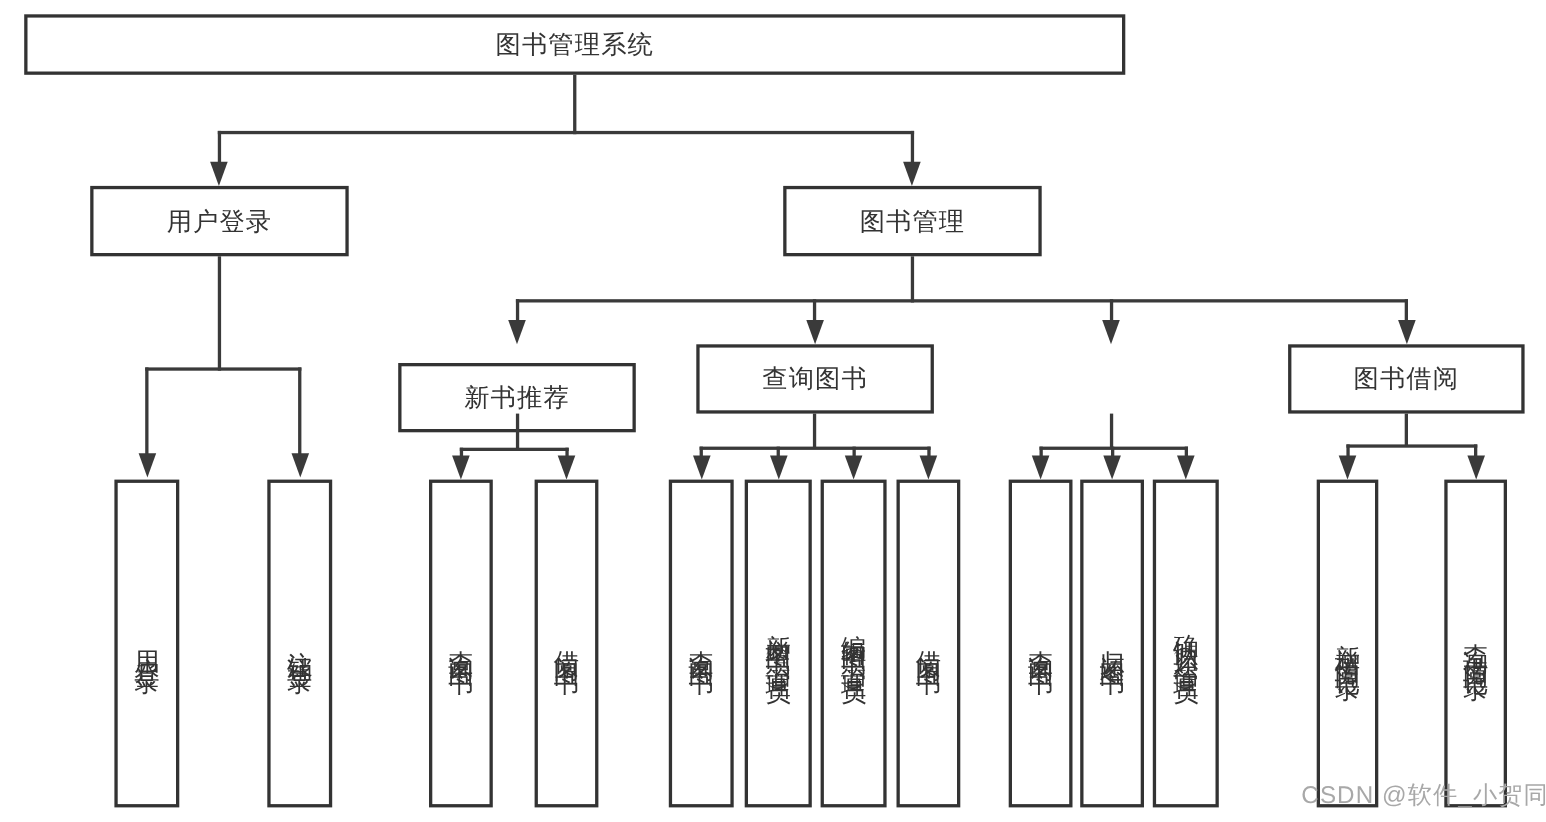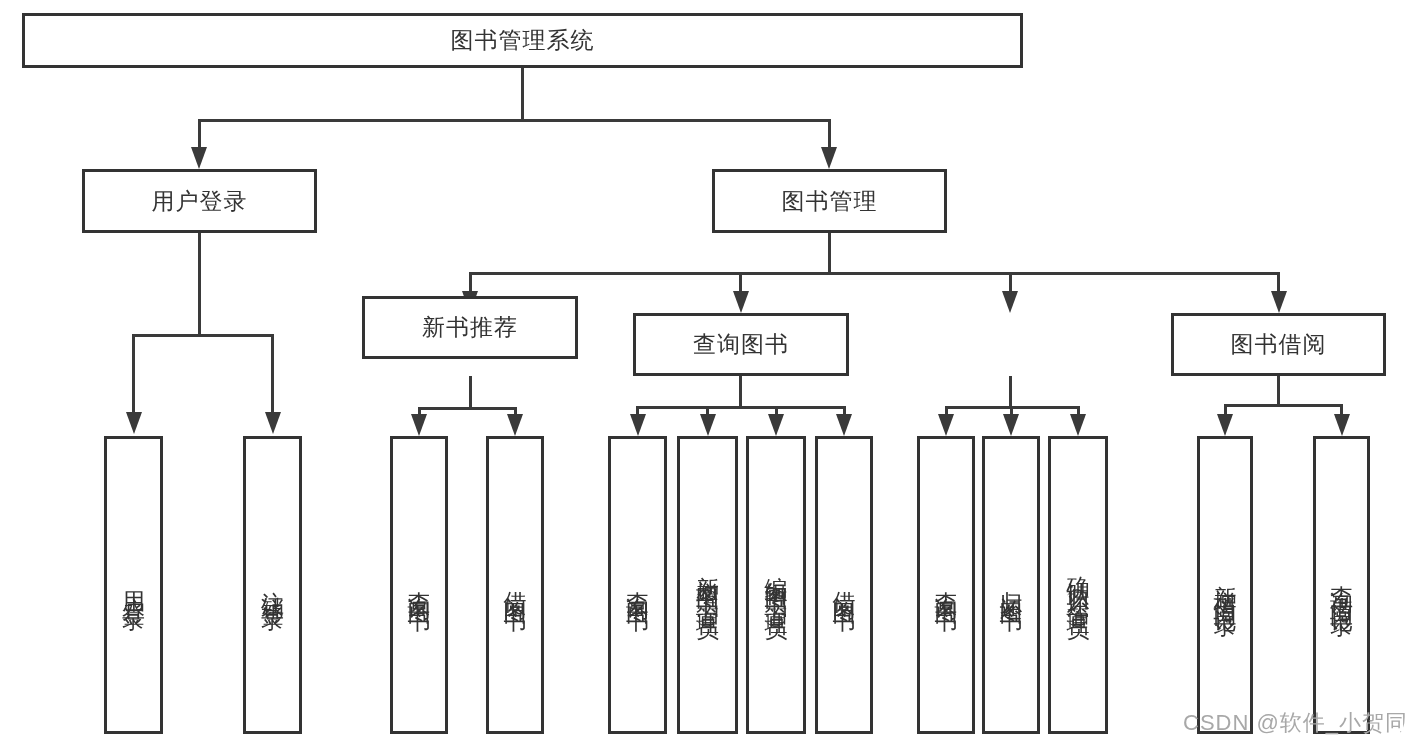--- a/index.html
+++ b/index.html
@@ -3,21 +3,20 @@
 <meta charset="utf-8">
 <style>
   :root{
     --line:#3a3a3a; --border:#333333; --text:#333333; --wm:#a8a8a8; --bg:#ffffff;
   }
   html,body{margin:0;padding:0;background:var(--bg);}
   .canvas{
     position:relative;width:1405px;height:747px;background:var(--bg);
     font-family:"Liberation Sans","DejaVu Sans",sans-serif;color:var(--text);
     overflow:hidden;
-    border-radius:30px;
   }
   .node{
     position:absolute;box-sizing:border-box;border:3px solid var(--border);
     background:#fff;display:flex;align-items:center;justify-content:center;
     font-size:23px;color:var(--text);letter-spacing:1px;
   }
   .leaf .vtext{
     writing-mode:vertical-rl;text-orientation:mixed;
     letter-spacing:6px;font-size:23px;line-height:1;
   }
@@ -67,21 +66,21 @@
   <div class="h" style="left:468.5px;top:272px;width:811.5px;"></div>
   <div class="v" style="left:468.5px;top:272px;height:22px;"></div>
   <div class="arrow" style="left:462px;top:291px;"></div>
   <div class="v" style="left:739px;top:272px;height:22px;"></div>
   <div class="arrow" style="left:732.5px;top:291px;"></div>
   <div class="v" style="left:1008.5px;top:272px;height:22px;"></div>
   <div class="arrow" style="left:1002px;top:291px;"></div>
   <div class="v" style="left:1277px;top:272px;height:22px;"></div>
   <div class="arrow" style="left:1270.5px;top:291px;"></div>
 
-  <div class="node" style="left:362px;top:296px;width:216px;height:63px;">
+  <div class="node" style="left:362px;top:330px;width:216px;height:63px;">
     <span>新书推荐</span>
   </div>
   <div class="node" style="left:633px;top:313px;width:216px;height:63px;">
     <span>查询图书</span>
   </div>
   <div class="node" style="left:1171px;top:313px;width:215px;height:63px;">
     <span>图书借阅</span>
   </div>
 
   <div class="v" style="left:468.5px;top:376px;height:33px;"></div>

